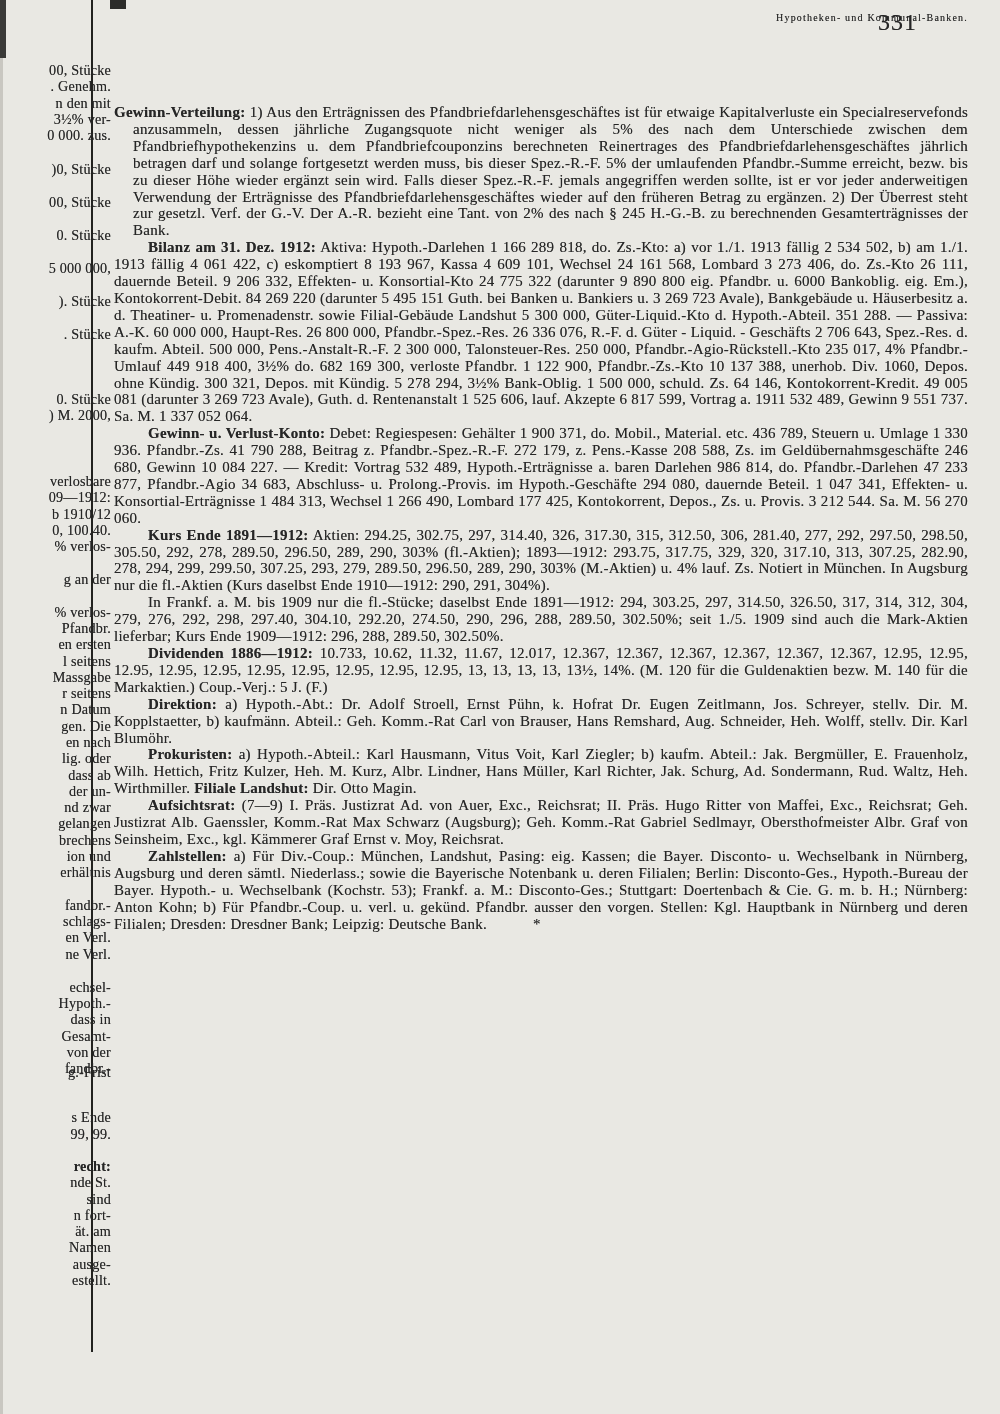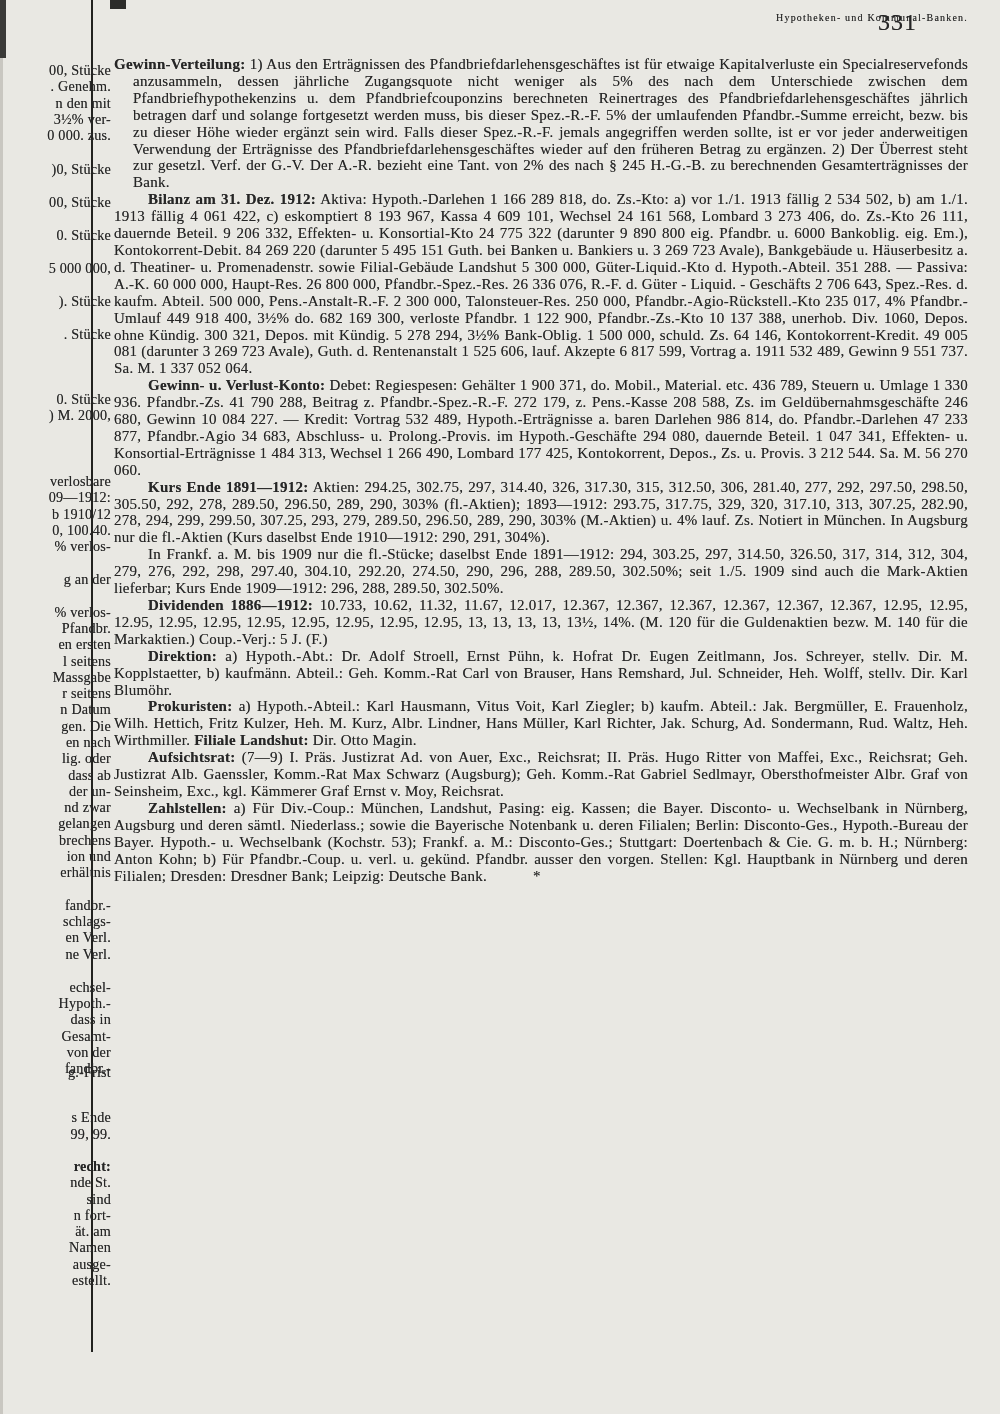--- a/index.html
+++ b/index.html
@@ -23,21 +23,21 @@
   .header{position:absolute;left:114px;top:12px;width:854px;height:34px;}
   .header-title{text-align:right;font-size:10px;letter-spacing:1.2px;}
   .pagenum{position:absolute;right:51px;top:-3px;font-size:24px;letter-spacing:1px;}
   
   .main{
     position:absolute;left:114px;top:56px;width:854px;
     font-size:15px;line-height:16.9px;letter-spacing:0.25px;
     text-align:justify;
   }
   .para{margin:0;text-indent:34px;}
-  .para.hang{text-indent:-19px;padding-left:19px;}
+  .para.hang{text-indent:-19px;padding-left:19px;margin-top:48px;}
   .lead{font-weight:bold;}
   .star{margin-left:46px;}
 </style>
 </head>
 <body>
 
 <div class="page">
 
   <div class="edge-soft"></div>
   <div class="edge-strip"></div>
@@ -118,21 +118,21 @@
     <p class="para"><b class="lead">Gewinn- u. Verlust-Konto:</b> <span>Debet: Regiespesen: Gehälter 1 900 371, do. Mobil., Material. etc. 436 789, Steuern u. Umlage 1 330 936. Pfandbr.-Zs. 41 790 288, Beitrag z. Pfandbr.-Spez.-R.-F. 272 179, z. Pens.-Kasse 208 588, Zs. im Geldübernahmsgeschäfte 246 680, Gewinn 10 084 227. — Kredit: Vortrag 532 489, Hypoth.-Erträgnisse a. baren Darlehen 986 814, do. Pfandbr.-Darlehen 47 233 877, Pfandbr.-Agio 34 683, Abschluss- u. Prolong.-Provis. im Hypoth.-Geschäfte 294 080, dauernde Beteil. 1 047 341, Effekten- u. Konsortial-Erträgnisse 1 484 313, Wechsel 1 266 490, Lombard 177 425, Kontokorrent, Depos., Zs. u. Provis. 3 212 544. Sa. M. 56 270 060.</span></p>
 
 
     <p class="para"><b class="lead">Kurs Ende 1891—1912:</b> <span>Aktien: 294.25, 302.75, 297, 314.40, 326, 317.30, 315, 312.50, 306, 281.40, 277, 292, 297.50, 298.50, 305.50, 292, 278, 289.50, 296.50, 289, 290, 303% (fl.-Aktien); 1893—1912: 293.75, 317.75, 329, 320, 317.10, 313, 307.25, 282.90, 278, 294, 299, 299.50, 307.25, 293, 279, 289.50, 296.50, 289, 290, 303% (M.-Aktien) u. 4% lauf. Zs. Notiert in München. In Augsburg nur die fl.-Aktien (Kurs daselbst Ende 1910—1912: 290, 291, 304%).</span></p>
 
     <p class="para"><span>In Frankf. a. M. bis 1909 nur die fl.-Stücke; daselbst Ende 1891—1912: 294, 303.25, 297, 314.50, 326.50, 317, 314, 312, 304, 279, 276, 292, 298, 297.40, 304.10, 292.20, 274.50, 290, 296, 288, 289.50, 302.50%; seit 1./5. 1909 sind auch die Mark-Aktien lieferbar; Kurs Ende 1909—1912: 296, 288, 289.50, 302.50%.</span></p>
 
     <p class="para"><b class="lead">Dividenden 1886—1912:</b> <span>10.733, 10.62, 11.32, 11.67, 12.017, 12.367, 12.367, 12.367, 12.367, 12.367, 12.367, 12.95, 12.95, 12.95, 12.95, 12.95, 12.95, 12.95, 12.95, 12.95, 12.95, 13, 13, 13, 13, 13½, 14%. (M. 120 für die Guldenaktien bezw. M. 140 für die Markaktien.) Coup.-Verj.: 5 J. (F.)</span></p>
 
 
-    <p class="para"><b class="lead">Direktion:</b> <span>a) Hypoth.-Abt.: Dr. Adolf Stroell, Ernst Pühn, k. Hofrat Dr. Eugen Zeitlmann, Jos. Schreyer, stellv. Dir. M. Kopplstaetter, b) kaufmänn. Abteil.: Geh. Komm.-Rat Carl von Brauser, Hans Remshard, Jul. Schneider, Heh. Wolff, stellv. Dir. Karl Blumöhr.</span></p>
+    <p class="para"><b class="lead">Direktion:</b> <span>a) Hypoth.-Abt.: Dr. Adolf Stroell, Ernst Pühn, k. Hofrat Dr. Eugen Zeitlmann, Jos. Schreyer, stellv. Dir. M. Kopplstaetter, b) kaufmänn. Abteil.: Geh. Komm.-Rat Carl von Brauser, Hans Remshard, Aug. Schneider, Heh. Wolff, stellv. Dir. Karl Blumöhr.</span></p>
 
     <p class="para"><b class="lead">Prokuristen:</b> <span>a) Hypoth.-Abteil.: Karl Hausmann, Vitus Voit, Karl Ziegler; b) kaufm. Abteil.: Jak. Bergmüller, E. Frauenholz, Wilh. Hettich, Fritz Kulzer, Heh. M. Kurz, Albr. Lindner, Hans Müller, Karl Richter, Jak. Schurg, Ad. Sondermann, Rud. Waltz, Heh. Wirthmiller.</span> <b class="lead">Filiale Landshut:</b> <span>Dir. Otto Magin.</span></p>
 
     <p class="para"><b class="lead">Aufsichtsrat:</b> <span>(7—9) I. Präs. Justizrat Ad. von Auer, Exc., Reichsrat; II. Präs. Hugo Ritter von Maffei, Exc., Reichsrat; Geh. Justizrat Alb. Gaenssler, Komm.-Rat Max Schwarz (Augsburg); Geh. Komm.-Rat Gabriel Sedlmayr, Obersthofmeister Albr. Graf von Seinsheim, Exc., kgl. Kämmerer Graf Ernst v. Moy, Reichsrat.</span></p>
 
     <p class="para"><b class="lead">Zahlstellen:</b> <span>a) Für Div.-Coup.: München, Landshut, Pasing: eig. Kassen; die Bayer. Disconto- u. Wechselbank in Nürnberg, Augsburg und deren sämtl. Niederlass.; sowie die Bayerische Notenbank u. deren Filialen; Berlin: Disconto-Ges., Hypoth.-Bureau der Bayer. Hypoth.- u. Wechselbank (Kochstr. 53); Frankf. a. M.: Disconto-Ges.; Stuttgart: Doertenbach &amp; Cie. G. m. b. H.; Nürnberg: Anton Kohn; b) Für Pfandbr.-Coup. u. verl. u. gekünd. Pfandbr. ausser den vorgen. Stellen: Kgl. Hauptbank in Nürnberg und deren Filialen; Dresden: Dresdner Bank; Leipzig: Deutsche Bank.</span><span class="star">*</span></p>
 
   </div>
 
 </div>

